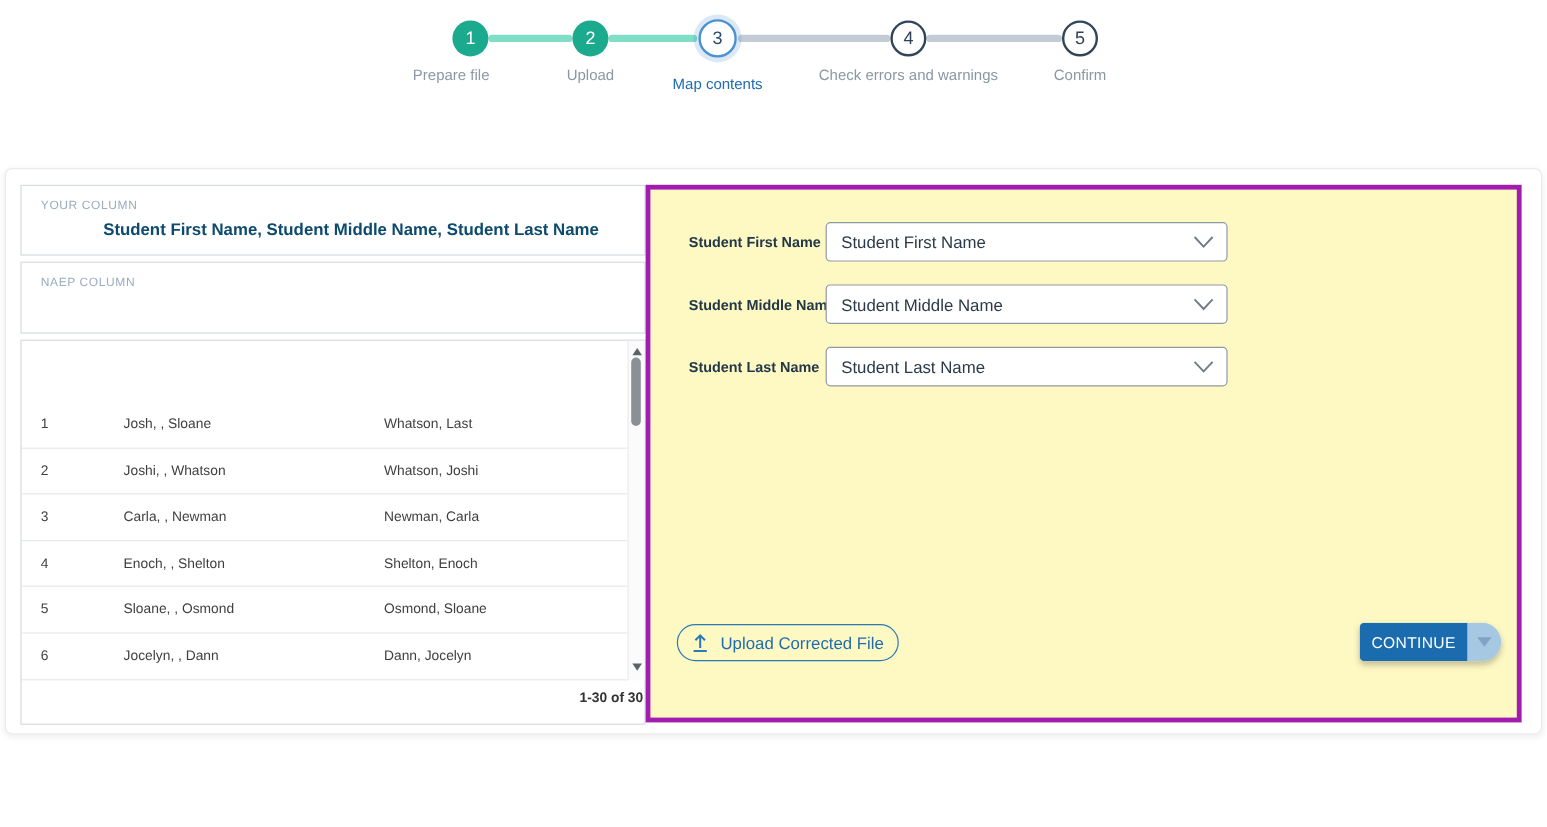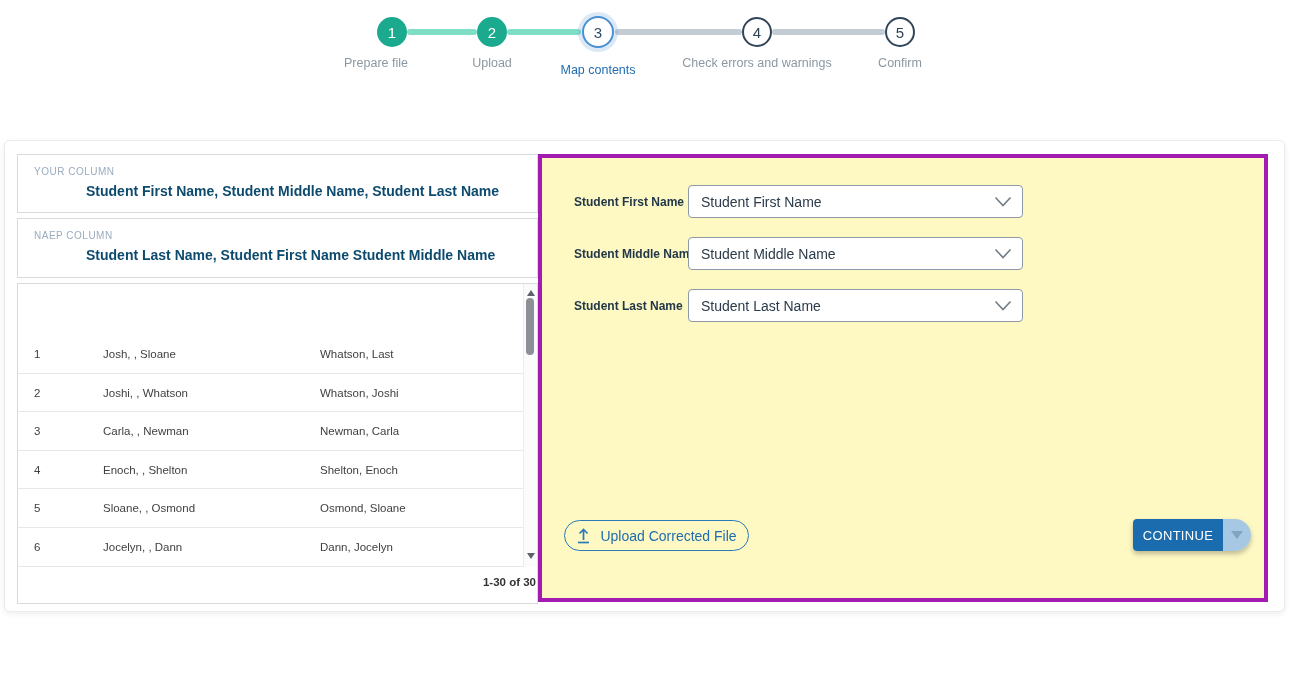--- a/index.html
+++ b/index.html
@@ -114,21 +114,20 @@
 
   <div class="card">
 
     <div class="colbox" style="top:13px; height:59px;">
       <div class="tag">YOUR COLUMN</div>
       <div class="val">Student First Name, Student Middle Name, Student Last Name</div>
     </div>
 
     <div class="colbox" style="top:77px; height:60px;">
       <div class="tag">NAEP COLUMN</div>
-      <div class="val">Student Last Name, Student First Name Student Middle Name</div>
     </div>
 
     <div class="tablebox">
 
       <div class="trow" style="top:51px;">
         <div class="cell c-num">1</div>
         <div class="cell c-val">Josh, , Sloane</div>
         <div class="cell c-fmt">Whatson, Last</div>
       </div>
       <div class="trow" style="top:89.6px;">

